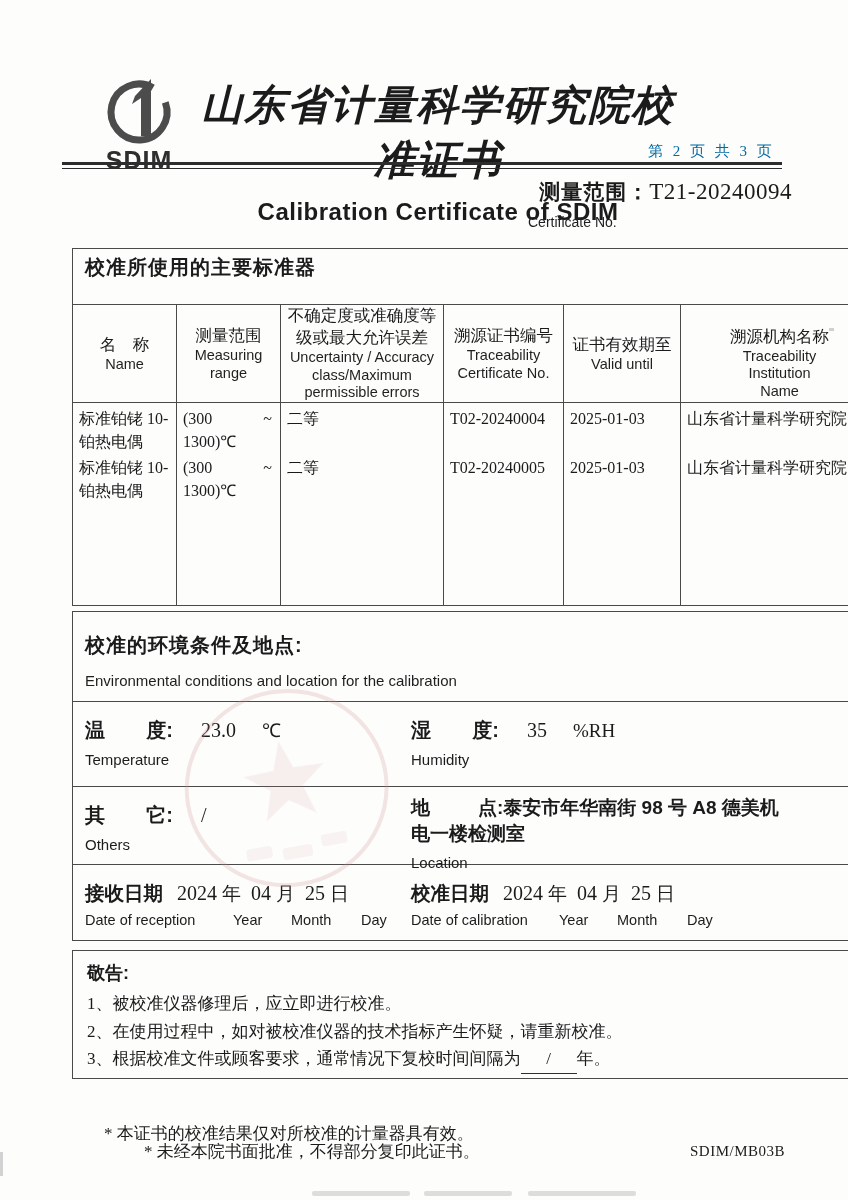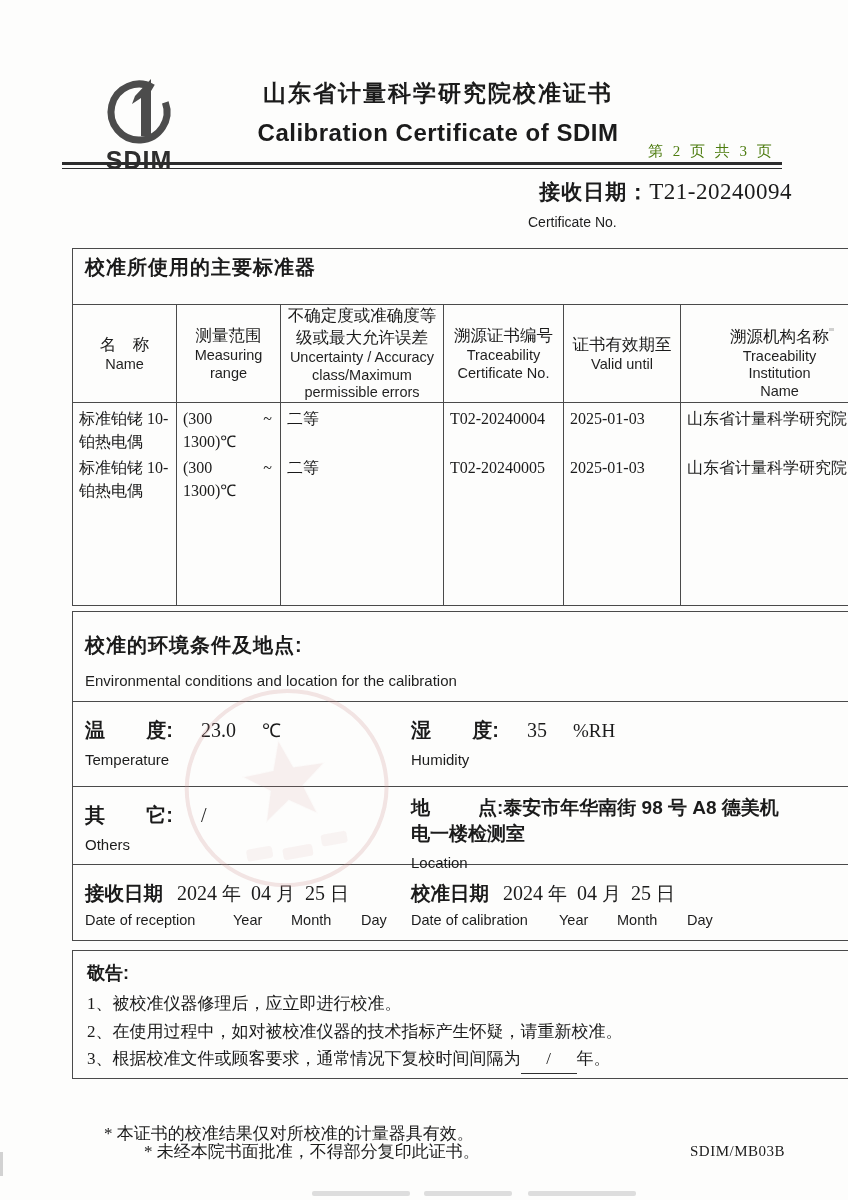--- a/index.html
+++ b/index.html
@@ -6,23 +6,23 @@
   .page{position:relative;width:848px;height:1200px;margin:0 auto;background:#fdfdfc;
         font-family:"Liberation Serif",serif;color:#1b1b1b;overflow:hidden;}
   .abs{position:absolute;}
   .sans{font-family:"Liberation Sans",sans-serif;}
 
   
   .logo{left:96px;top:74px;width:86px;text-align:center;}
   .logo-text{font-family:"Liberation Sans",sans-serif;font-weight:700;font-size:25px;
              letter-spacing:1px;color:#2e2e2e;margin-top:-4px;}
   .titles{left:198px;top:78px;width:480px;text-align:center;}
-  .title-cn{font-size:23px;font-weight:700;letter-spacing:2px;}
+  .title-cn{font-size:41px;font-weight:700;letter-spacing:2px;font-style:italic;}
   .title-en{font-family:"Liberation Sans",sans-serif;font-weight:700;font-size:24px;margin-top:10px;letter-spacing:.5px;}
-  .page-info{left:648px;top:142px;font-size:15px;letter-spacing:3px;color:#4d7c0f;}
+  .page-info{left:648px;top:142px;font-size:15px;letter-spacing:3px;color:#0369a1;}
   .rule{left:62px;top:162px;width:720px;height:3px;border-top:3px solid #2d2d2d;border-bottom:1.8px solid #2d2d2d;}
   .cert-line{left:480px;top:178px;width:312px;text-align:right;white-space:nowrap;}
   .cert-label{font-size:21px;font-weight:700;letter-spacing:1px;}
   .cert-value{font-size:23px;letter-spacing:.5px;}
   .cert-en{left:528px;top:214px;font-size:14px;color:#1e1e1e;}
 
   
   .bx{position:absolute;left:72px;width:807px;border:1.6px solid #4a4a4a;box-sizing:border-box;}
 
   
@@ -102,21 +102,21 @@
 
   <div class="abs titles">
     <div class="title-cn">山东省计量科学研究院校准证书</div>
     <div class="title-en">Calibration Certificate of SDIM</div>
   </div>
 
   <div class="abs page-info">第 2 页 共 3 页</div>
   <div class="abs rule"></div>
 
   <div class="abs cert-line">
-    <span class="cert-label">接收日期：</span><span class="cert-value">T21-20240094</span>
+    <span class="cert-label">测量范围：</span><span class="cert-value">T21-20240094</span>
   </div>
   <div class="abs cert-en sans">Certificate No.</div>
 
   <div class="bx standards">
     <div class="st-title">
       <div class="st-title-cn">校准所使用的主要标准器</div>
     </div>
 
     <div class="st-head">
       <div class="cellh c1">

